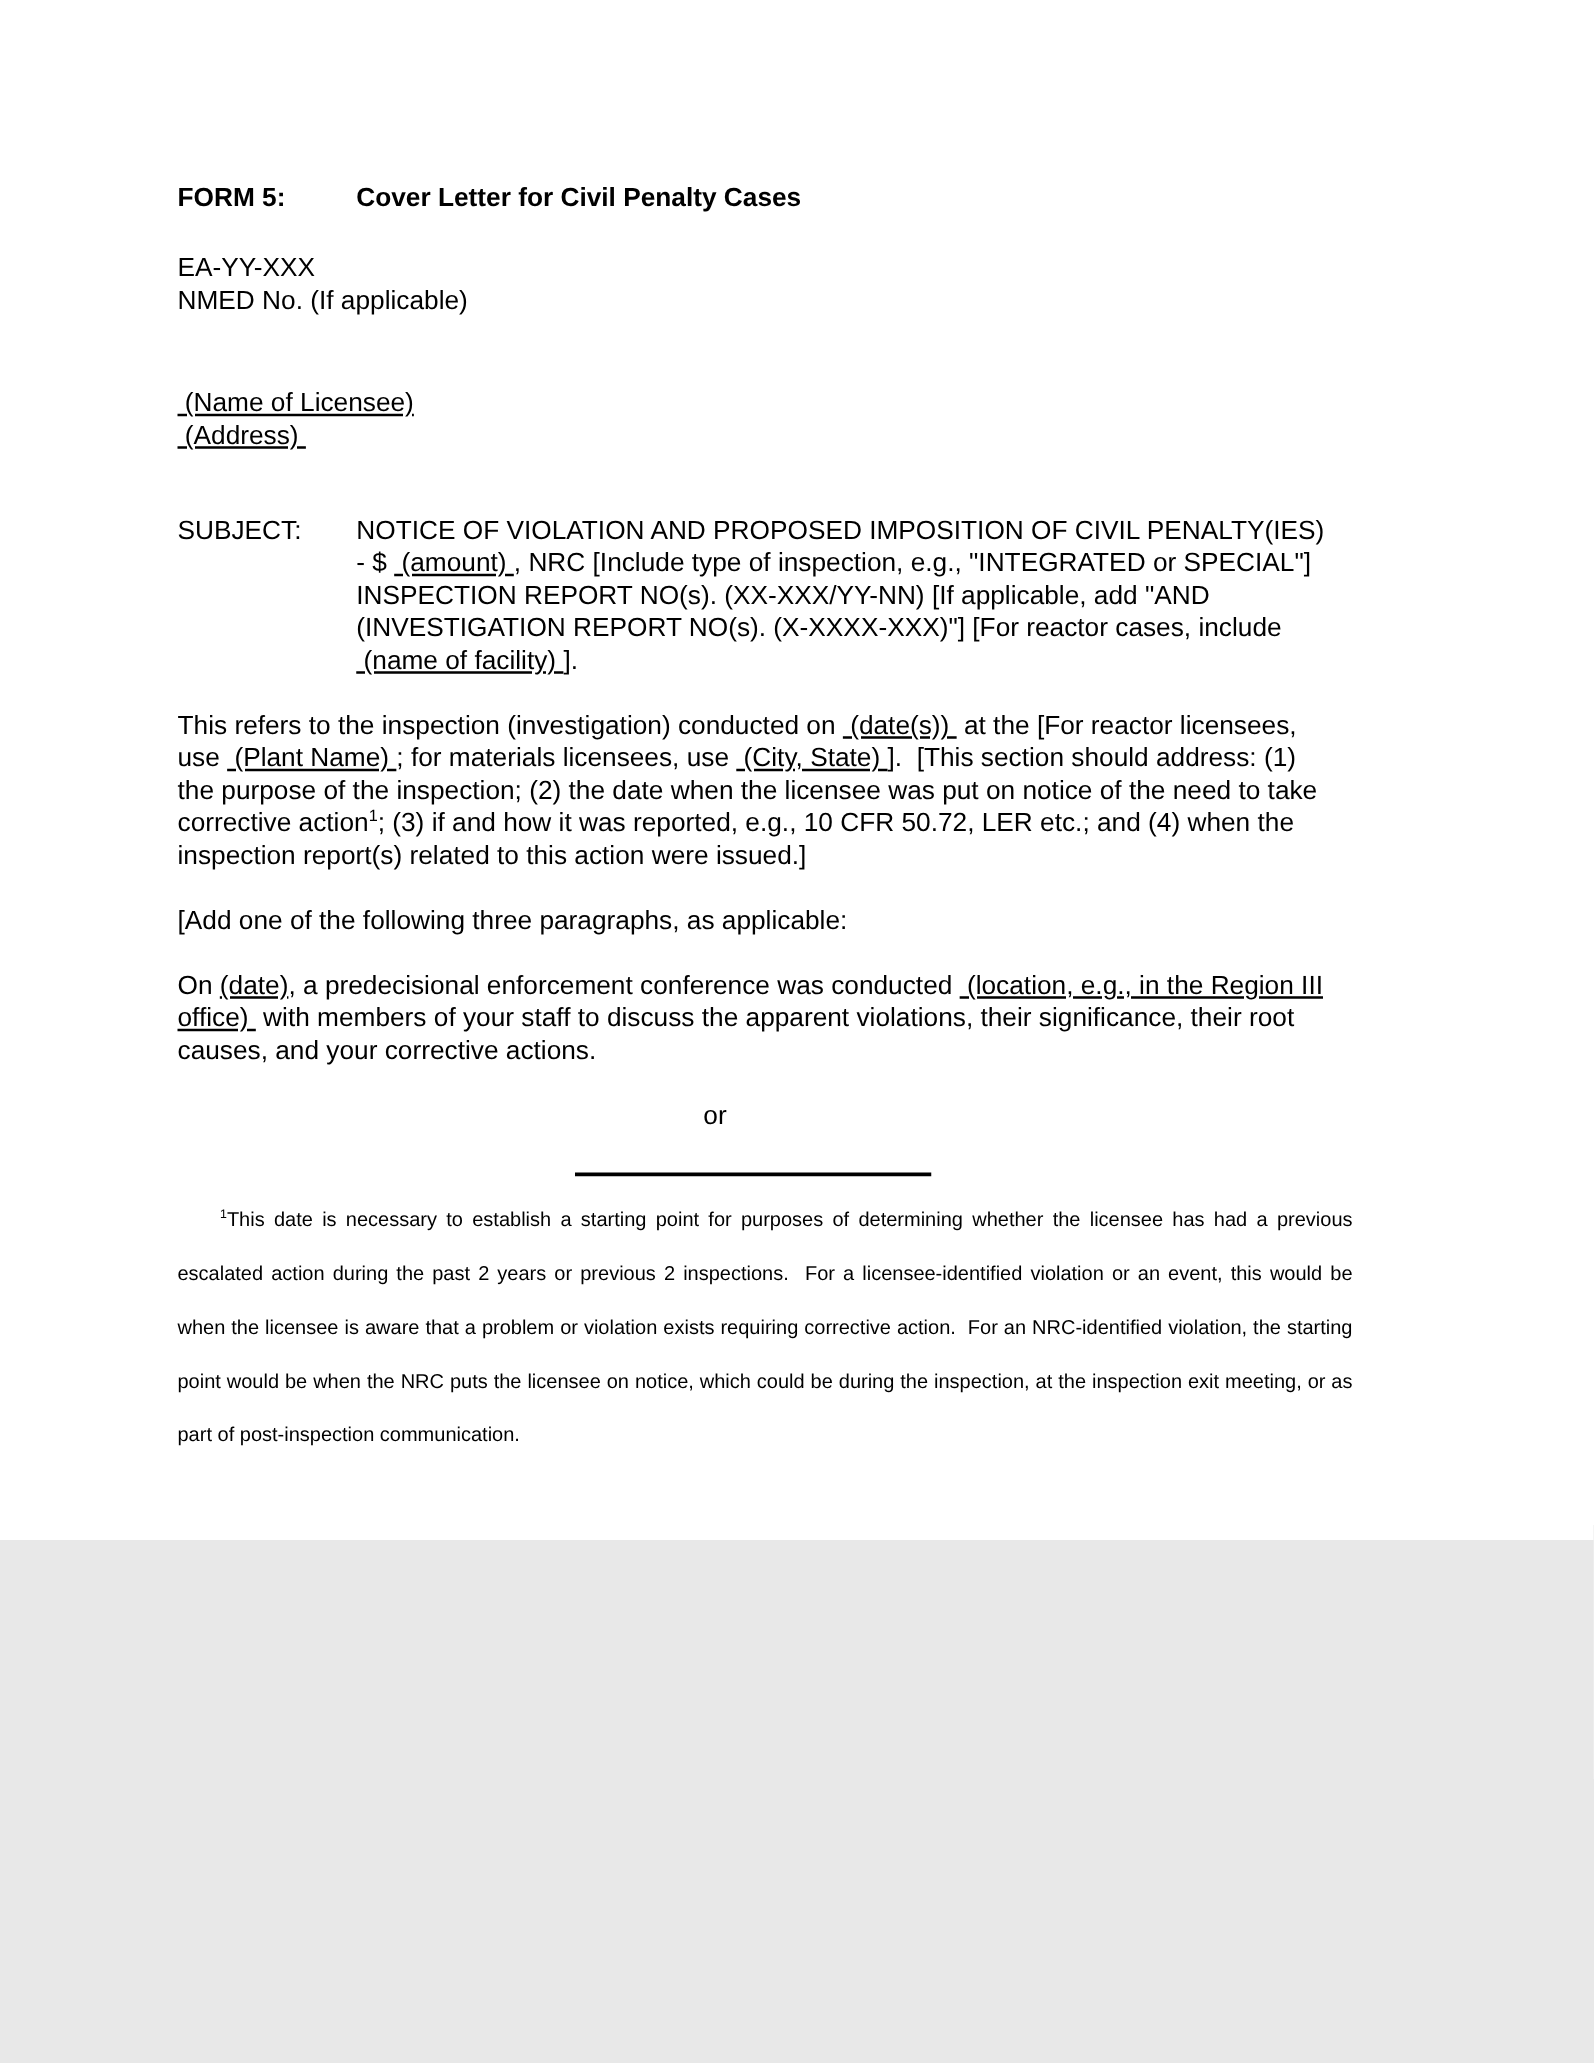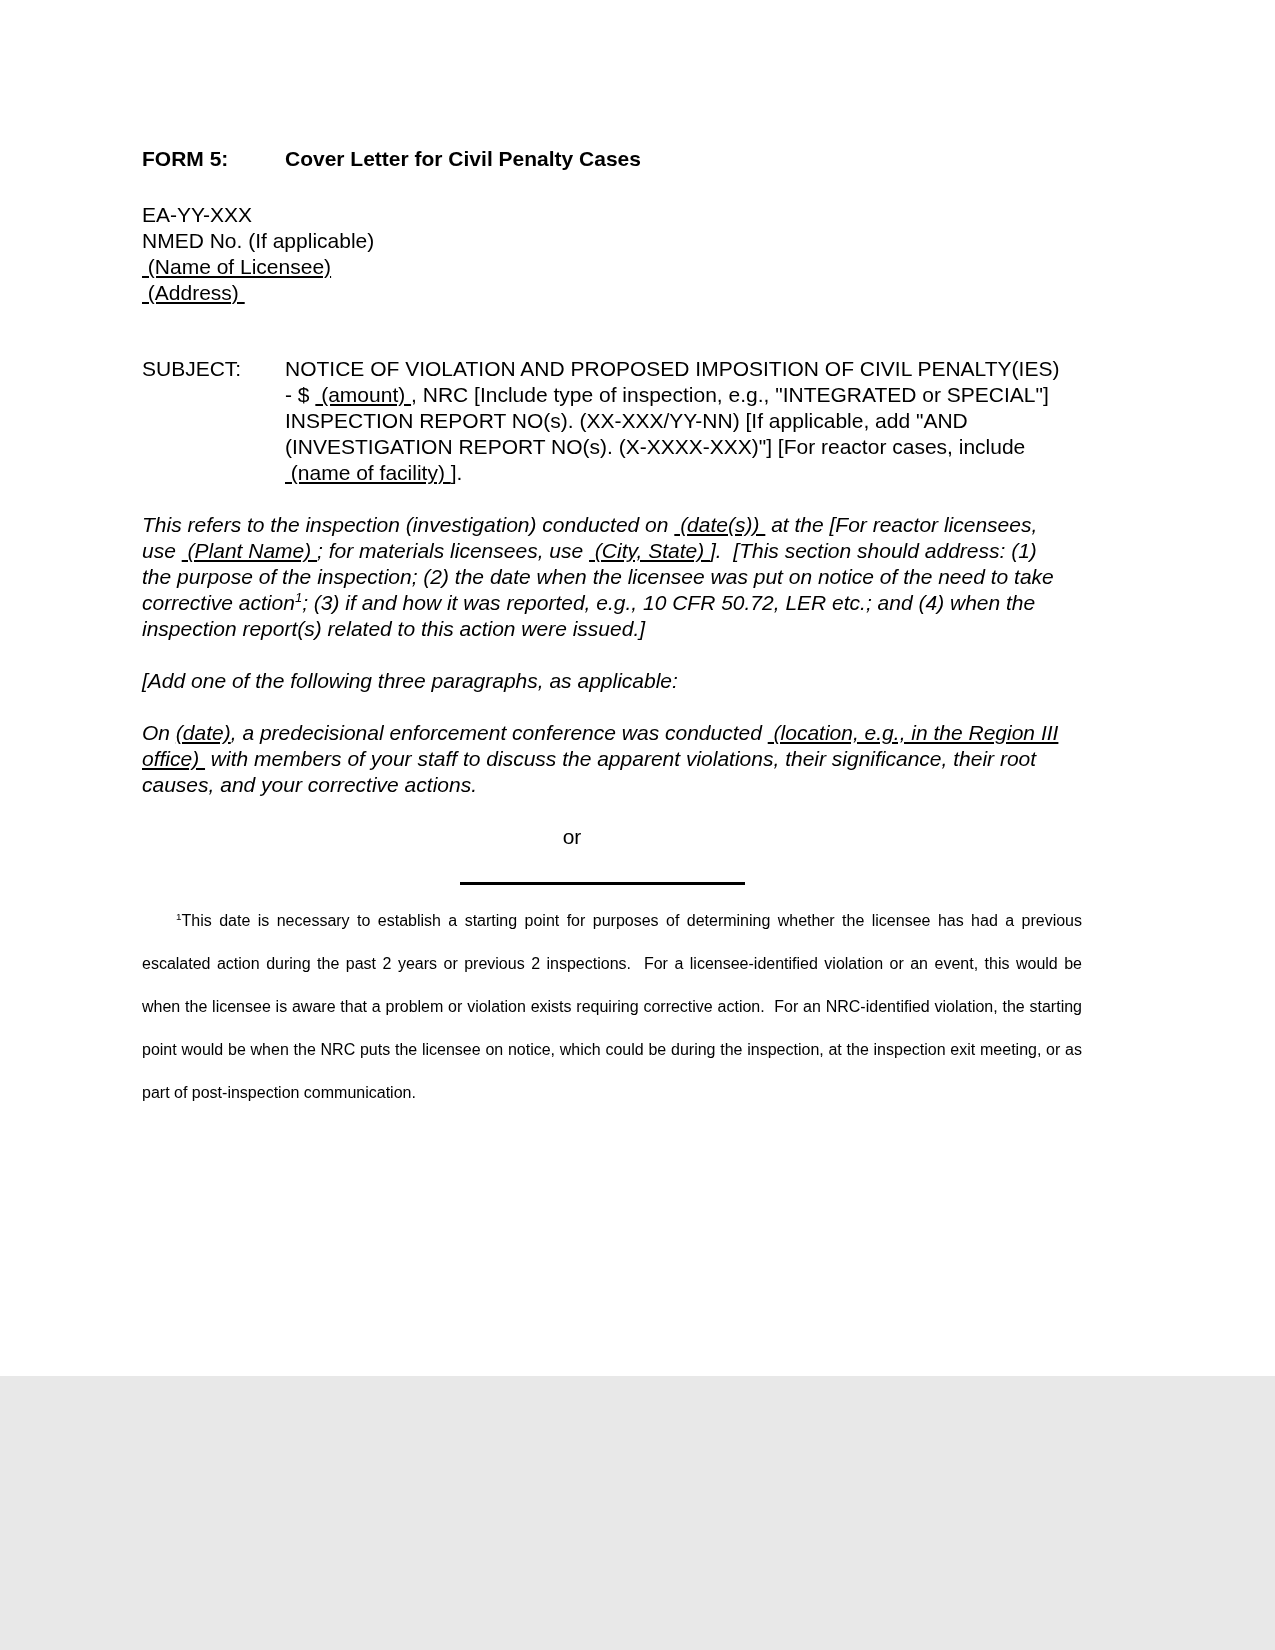--- a/index.html
+++ b/index.html
@@ -1,42 +1,42 @@
 <!DOCTYPE html>
 <html><head>
 <meta charset="utf-8">
 <style>
   html, body { margin: 0; padding: 0; background: #e8e8e8; }
   .page {
     position: relative;
     width: 1275px;
-    height: 1376px;
+    height: 1232px;
     margin: 0 auto;
     background: #ffffff;
     color: #000000;
     font-family: "Liberation Sans", sans-serif;
     font-size: 21px;
     line-height: 26px;
     overflow: hidden;
   }
   .content { position: absolute; left: 142px; top: 146px; width: 920px; }
   .u { text-decoration: underline; }
   sup { font-size: 0.62em; line-height: 0; vertical-align: super; }
 
   .heading { display: flex; font-weight: bold; }
   .heading .hlabel { flex: 0 0 143px; }
 
   .refs { margin-top: 30px; }
-  .addressee { }
+  .addressee { margin-top: 56px; }
   .subject { margin-top: 50px; display: flex; }
   .subject .slabel { flex: 0 0 143px; }
   .subject .sbody { width: 800px; }
 
   .salutation { margin-top: 30px; }
-  .para { margin-top: 26px; font-style: italic; }
+  .para { margin-top: 26px; }
   .or-line { margin-top: 26px; width: 860px; text-align: center; }
 
   .divider { margin-top: 32px; width: 285px; border: none; border-top: 3px solid #000; }
   .footnote {
     margin-top: 14px;
     width: 940px;
     font-size: 16px;
     line-height: 43px;
     text-align: justify;
     text-indent: 34px;

